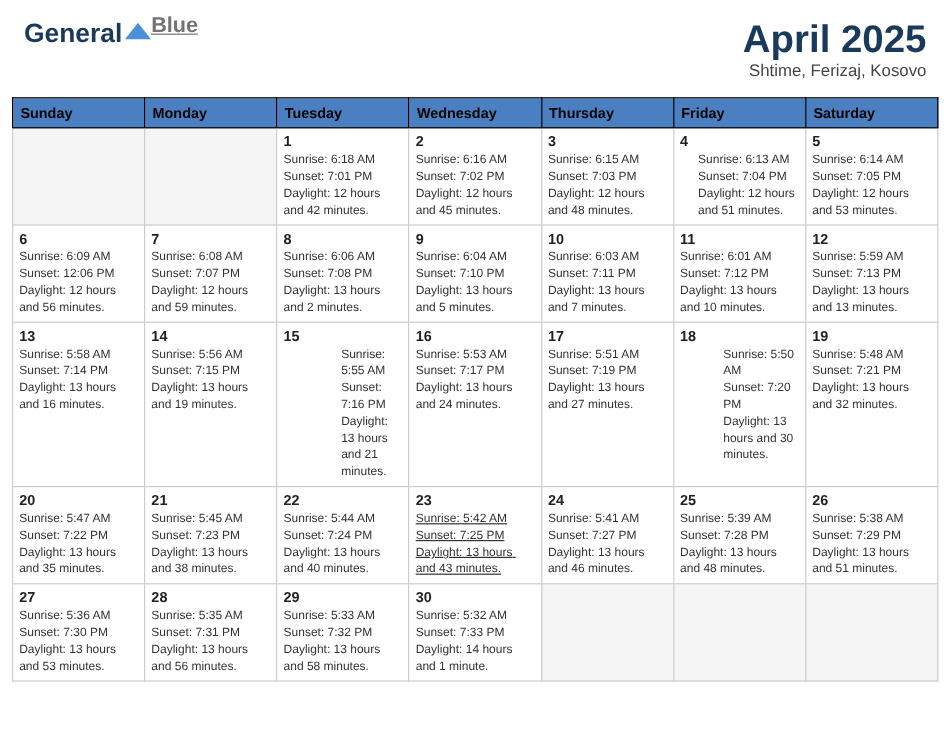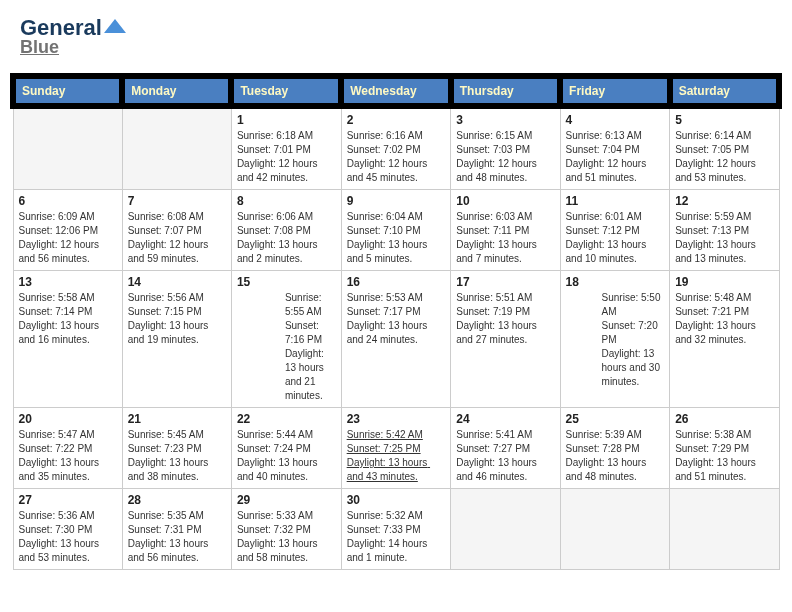--- a/index.html
+++ b/index.html
@@ -12,21 +12,21 @@
     }
     .header {
       display: flex;
       justify-content: space-between;
       align-items: flex-start;
       margin-bottom: 10px;
       padding: 5px 10px;
     }
     .logo {
       display: flex;
-      flex-direction: column;
+      flex-direction: row;
       align-items: flex-start;
     }
     .title-block {
       text-align: right;
     }
     .month-year {
       font-size: 32px;
       font-weight: bold;
       color: #1a3a5c;
       line-height: 1.1;
@@ -35,26 +35,26 @@
       font-size: 14px;
       color: #444;
     }
     .calendar {
       width: 100%;
       border-collapse: collapse;
       font-size: 11px;
     }
     .calendar th {
       background-color: #4a7fc1;
-      color: #fef9c3;
+      color: #000000;
       text-align: left;
       padding: 5px 6px;
       font-size: 12px;
       font-weight: bold;
-      border: 6px solid #000000;
+      border: 1px solid #000000;
     }
     .calendar td {
       border: 1px solid #ccc;
       vertical-align: top;
       padding: 4px 5px;
       width: 110px;
       min-height: 80px;
       background: #fff;
     }
     .calendar td.empty {
@@ -78,20 +78,24 @@
 
 <div class="header">
   <div class="logo">
     <div style="display:flex; align-items:center;">
       <span style="font-size:22px; font-weight:bold; color:#1a3a5c;">General</span>
       <svg width="22" height="14" viewBox="0 0 22 14" style="margin-left:2px; margin-top:-4px;">
         <polygon points="0,14 11,0 22,14" fill="#4a90d9"></polygon>
       </svg>
     </div>
     <span style="font-size:18px; font-weight:bold; color:#737373; margin-top:-4px;text-decoration:underline;">Blue</span>
+  </div>
+  <div class="title-block">
+    <div class="month-year">April 2025</div>
+    <div class="location">Shtime, Ferizaj, Kosovo</div>
   </div>
 </div>
 
 <table class="calendar">
   <thead>
     <tr>
       <th>Sunday</th>
       <th>Monday</th>
       <th>Tuesday</th>
       <th>Wednesday</th>
@@ -117,21 +121,21 @@
 Daylight: 12 hours and 45 minutes.</div>
         </td>
         <td>
           <span class="day-num">3</span>
           <div class="day-info" style="white-space: pre-wrap;">Sunrise: 6:15 AM
 Sunset: 7:03 PM
 Daylight: 12 hours and 48 minutes.</div>
         </td>
         <td>
           <span class="day-num">4</span>
-          <div class="day-info" style="white-space: pre-wrap;">Sunrise: 6:13 AM
+          <div class="day-info" style="white-space: pre-wrap; margin-left: 15px;">Sunrise: 6:13 AM
 Sunset: 7:04 PM
 Daylight: 12 hours and 51 minutes.</div>
         </td>
         <td>
           <span class="day-num">5</span>
           <div class="day-info" style="white-space: pre-wrap;">Sunrise: 6:14 AM
 Sunset: 7:05 PM
 Daylight: 12 hours and 53 minutes.</div>
         </td>
       </tr>

